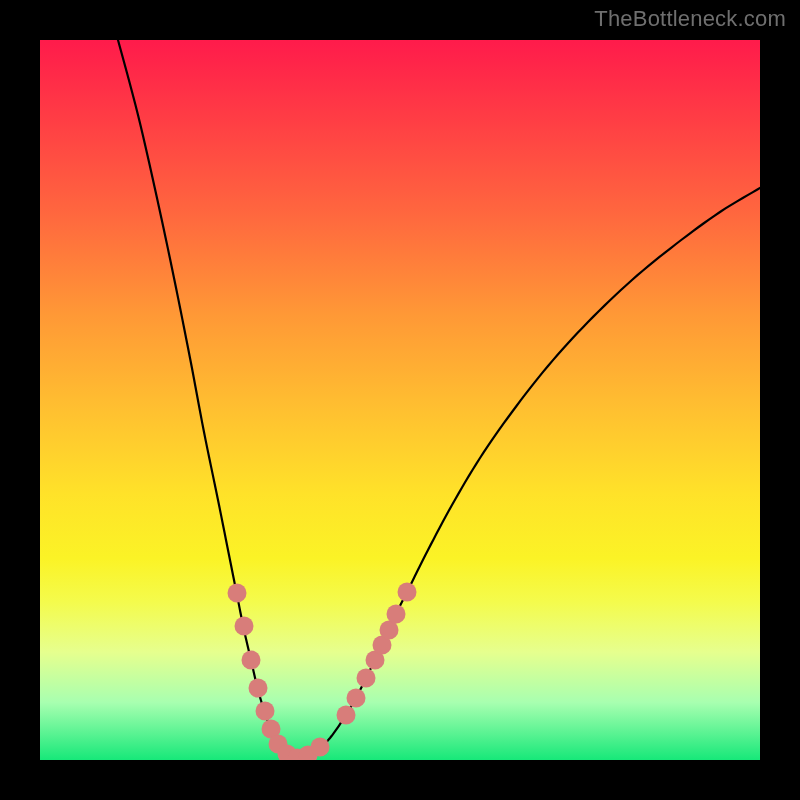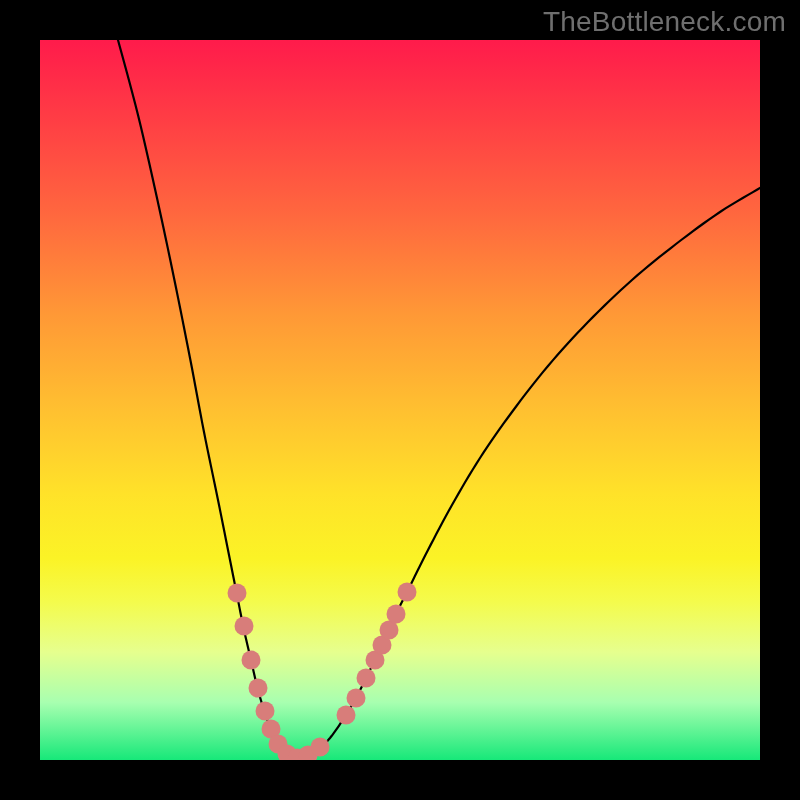--- a/index.html
+++ b/index.html
@@ -36,21 +36,21 @@
       #e6ff8e 85%,
       #a8ffb0 92%,
       #17e879 100%
     );
   }
   .watermark {
     position: absolute;
     top: 6px;
     right: 14px;
     color: #6f6f6f;
-    font-size: 28px;
+    font-size: 22px;
     letter-spacing: 0.2px;
     font-weight: 400;
     user-select: none;
   }
   svg.overlay {
     position: absolute;
     left: 0;
     top: 0;
     width: 720px;
     height: 720px;

